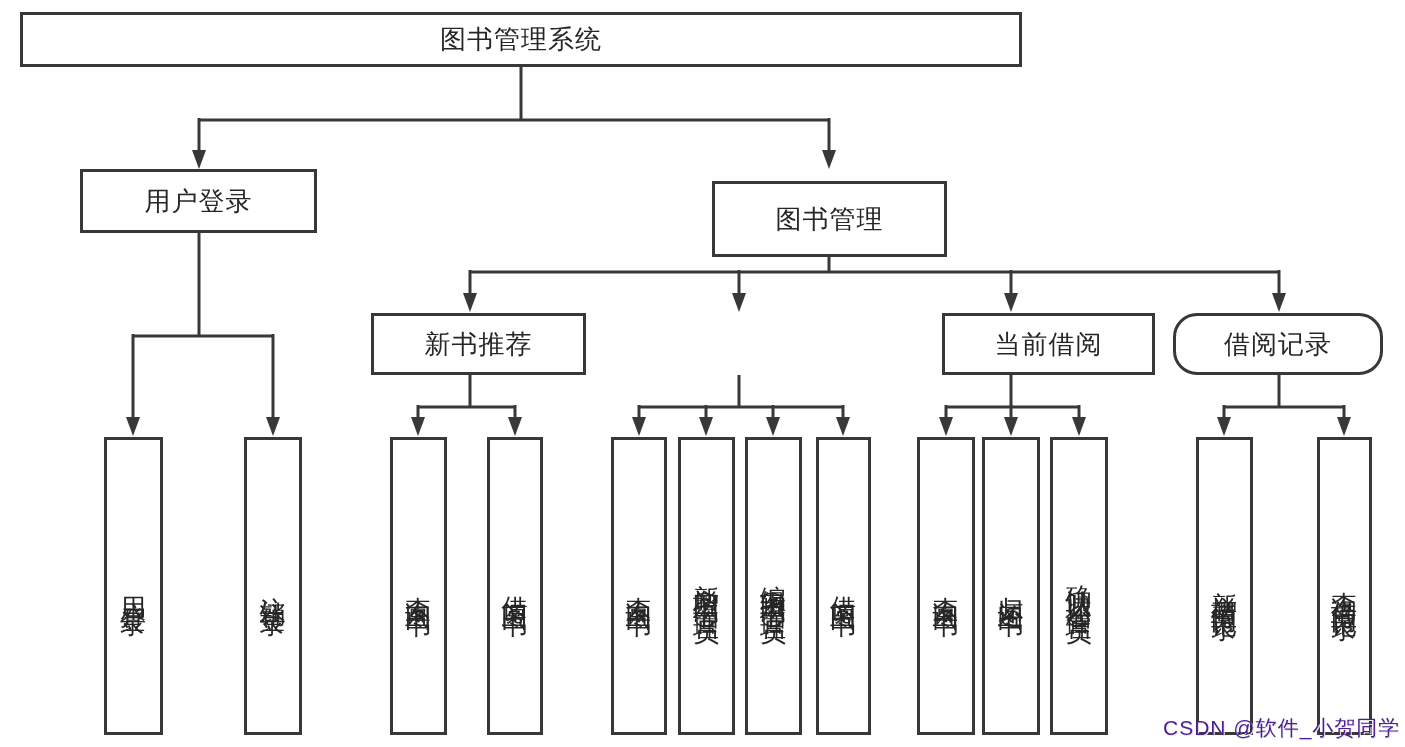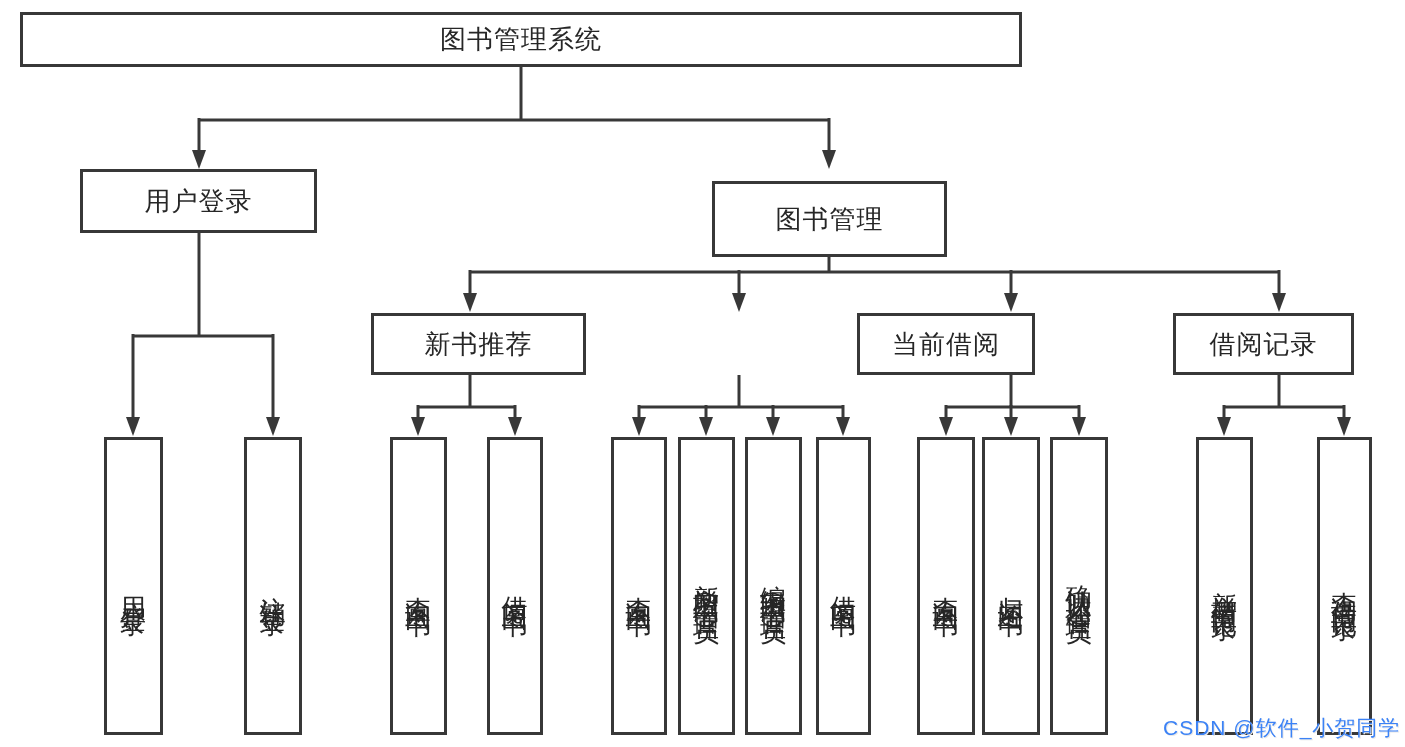--- a/index.html
+++ b/index.html
@@ -27,40 +27,40 @@
   }
   
   #n-root{left:20px;top:12px;width:1002px;height:55px;}
   
   #n-l2-0{left:80px;top:169px;width:237px;height:64px;}
   #n-l2-1{left:712px;top:169px;width:235px;height:76px;margin-top:12px;}
   
   .l3{top:313px;height:62px;}
   #n-l3-0{left:363px;width:215px;margin-left:8px;}
   #n-l3-1{left:633px;width:212px;}
-  #n-l3-2{left:857px;width:178px;align-items:center;}
-  #n-l3-3{left:1173px;width:181px;}
+  #n-l3-2{left:942px;width:213px;align-items:center;}
+  #n-l3-3{left:1173px;width:210px;border-radius:24px;}
   
   .leaf{top:437px;height:298px;}
   #n-lf-0{left:104px;width:59px;}
   #n-lf-1{left:244px;width:58px;}
   #n-lf-2{left:390px;width:57px;}
   #n-lf-3{left:487px;width:56px;}
   #n-lf-4{left:611px;width:56px;}
   #n-lf-5{left:678px;width:57px;}
   #n-lf-6{left:745px;width:57px;}
   #n-lf-7{left:816px;width:55px;}
   #n-lf-8{left:917px;width:58px;}
   #n-lf-9{left:982px;width:58px;}
   #n-lf-10{left:1050px;width:58px;}
   #n-lf-11{left:1196px;width:57px;}
   #n-lf-12{left:1317px;width:55px;}
   #watermark{
     position:absolute;left:1163px;top:714px;
-    font-size:21px;color:#3b82f6;letter-spacing:1px;
+    font-size:21px;color:#4c1d95;letter-spacing:1px;
     text-shadow:1px 1px 0 #e8e8e8;white-space:nowrap;
   }
 </style>
 </head>
 <body>
 
 <div id="canvas">
 
   <svg id="connectors" viewBox="0 0 1405 747" xmlns="http://www.w3.org/2000/svg">
 

